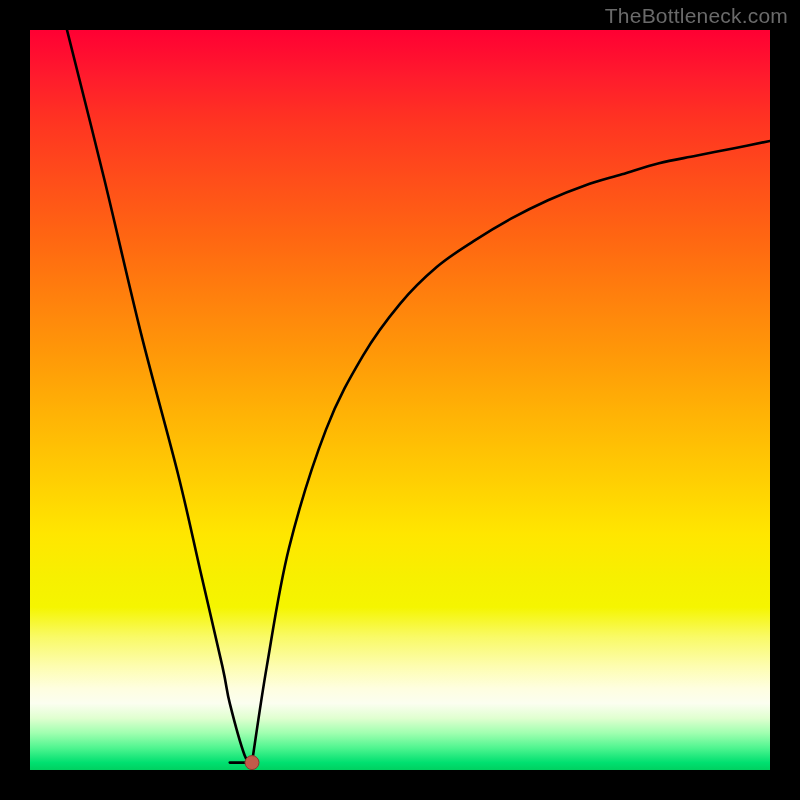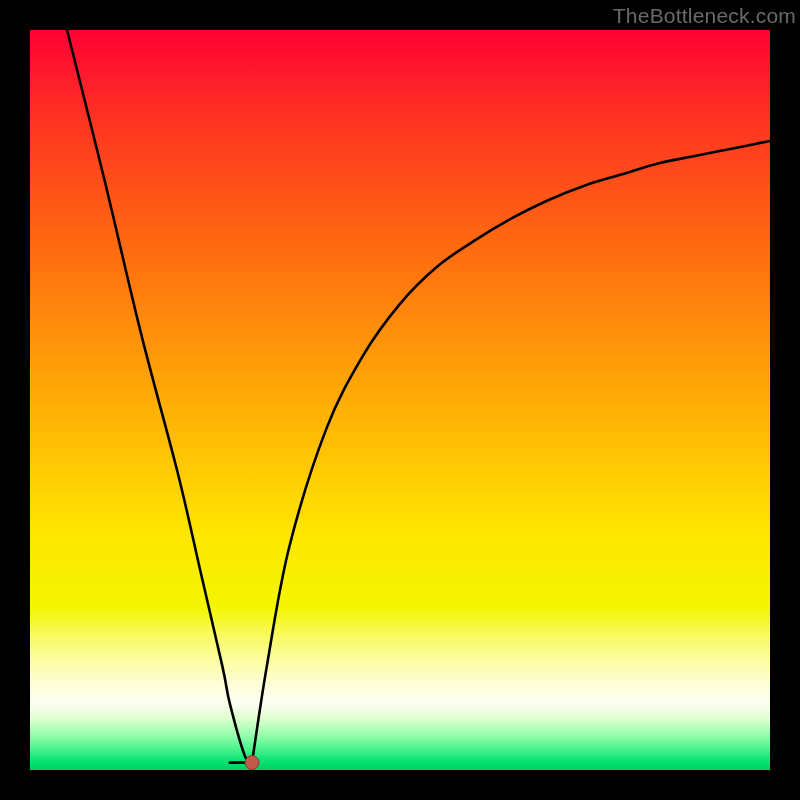--- a/index.html
+++ b/index.html
@@ -43,21 +43,21 @@
       #e0ffd0 93%,
       #a0ffb0 95%,
       #50f590 97%,
       #00e070 99%,
       #00d060 100%
     );
   }
   .watermark {
     position: absolute;
     top: 4px;
-    right: 4px;
+    right: 12px;
     color: #6a6a6a;
     font-size: 21px;
     font-weight: 500;
     letter-spacing: 0.2px;
     pointer-events: none;
     user-select: none;
   }
   svg.curve {
     position: absolute;
     left: 0;

